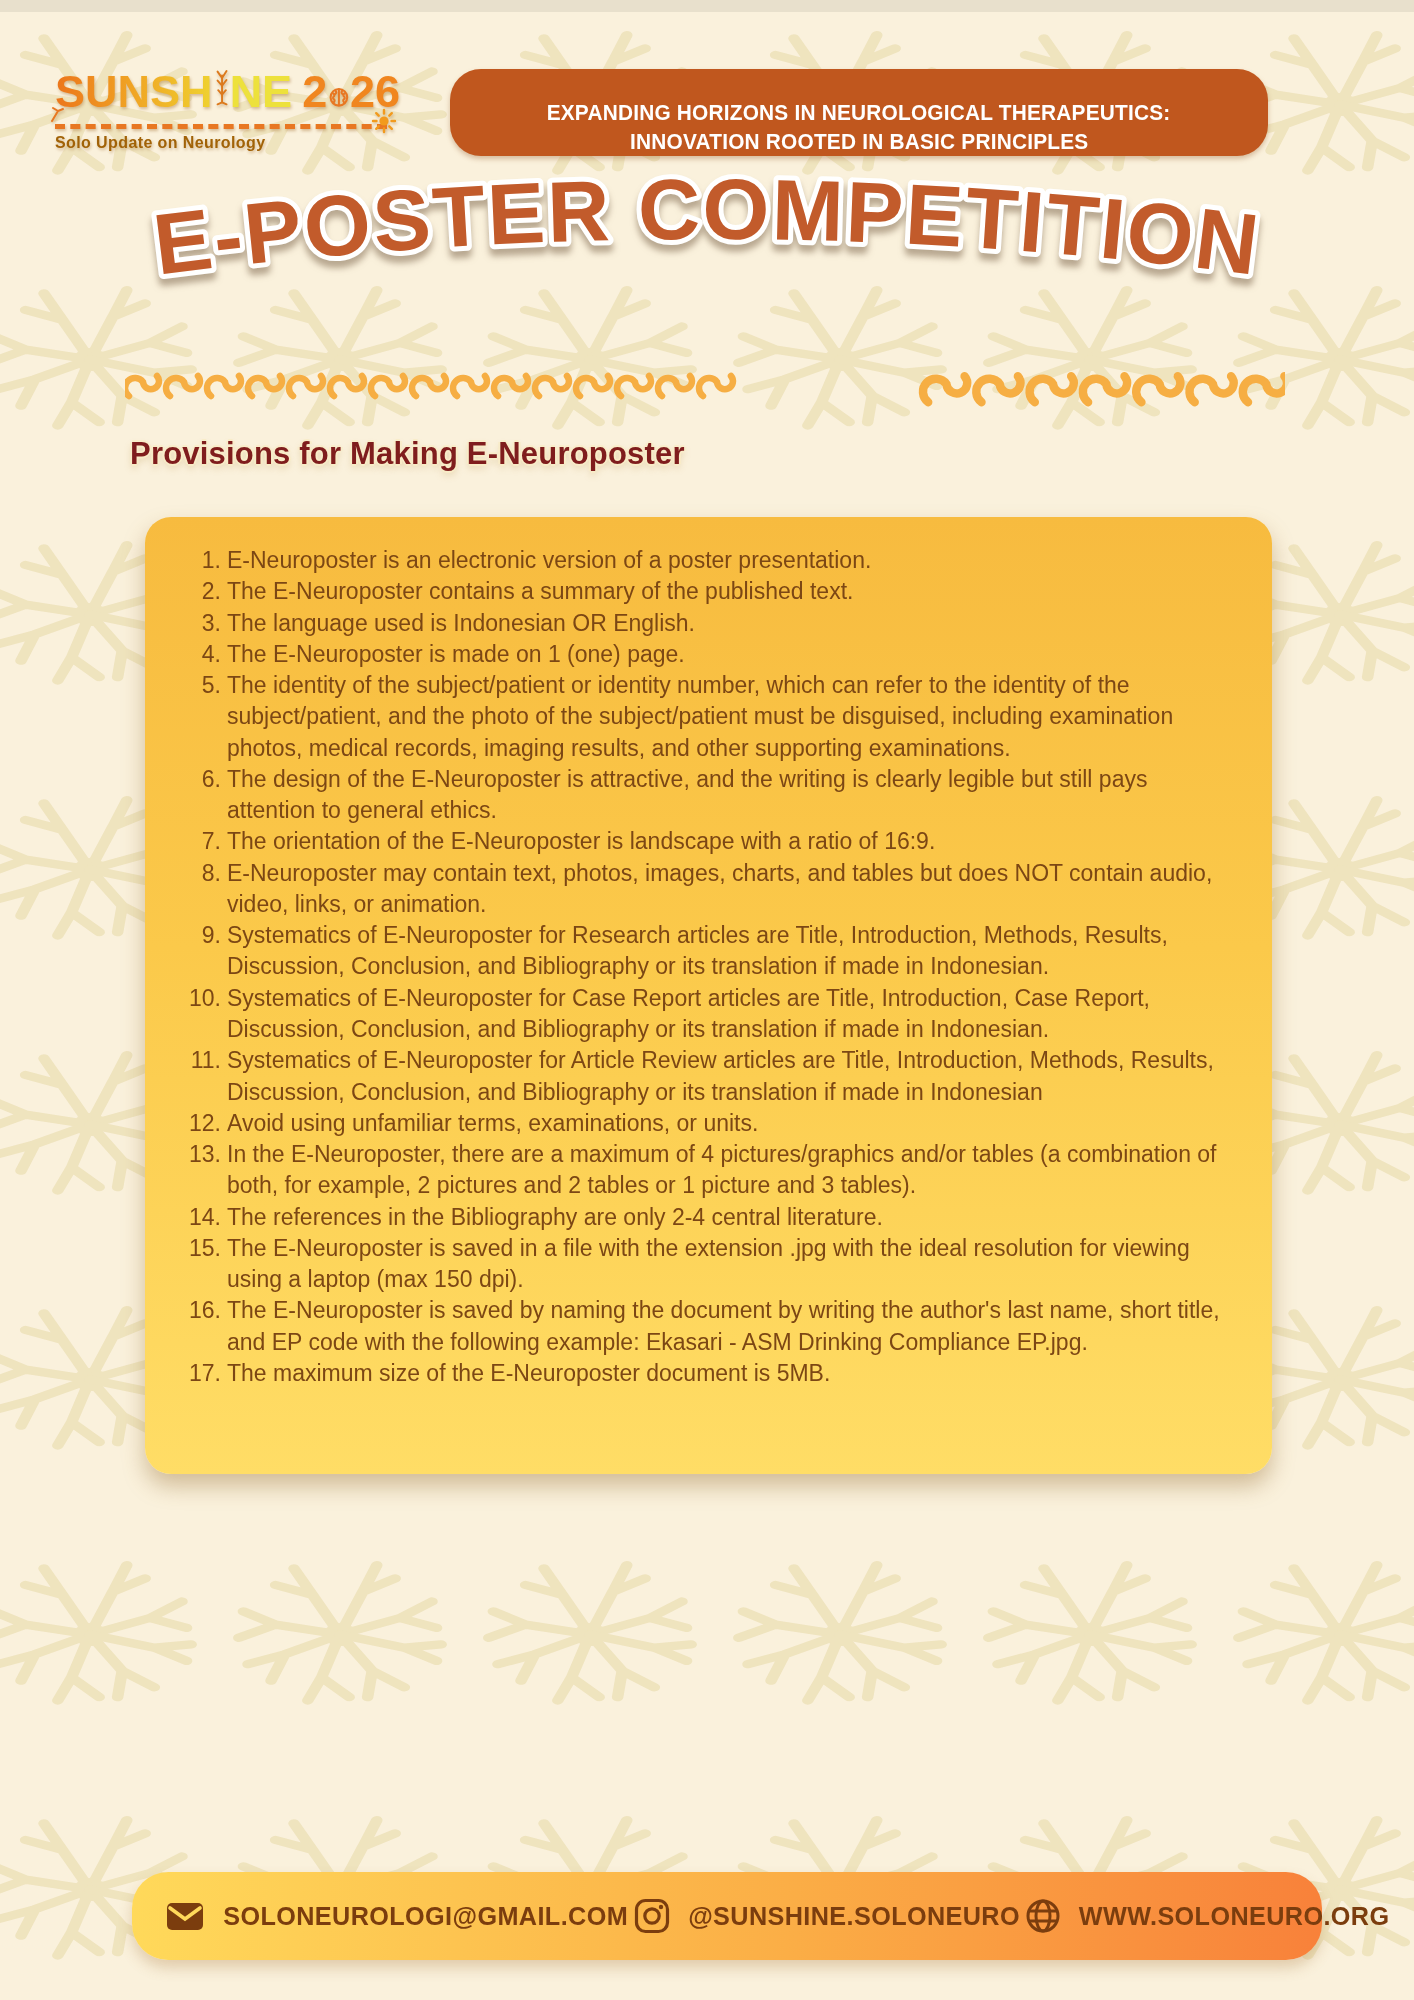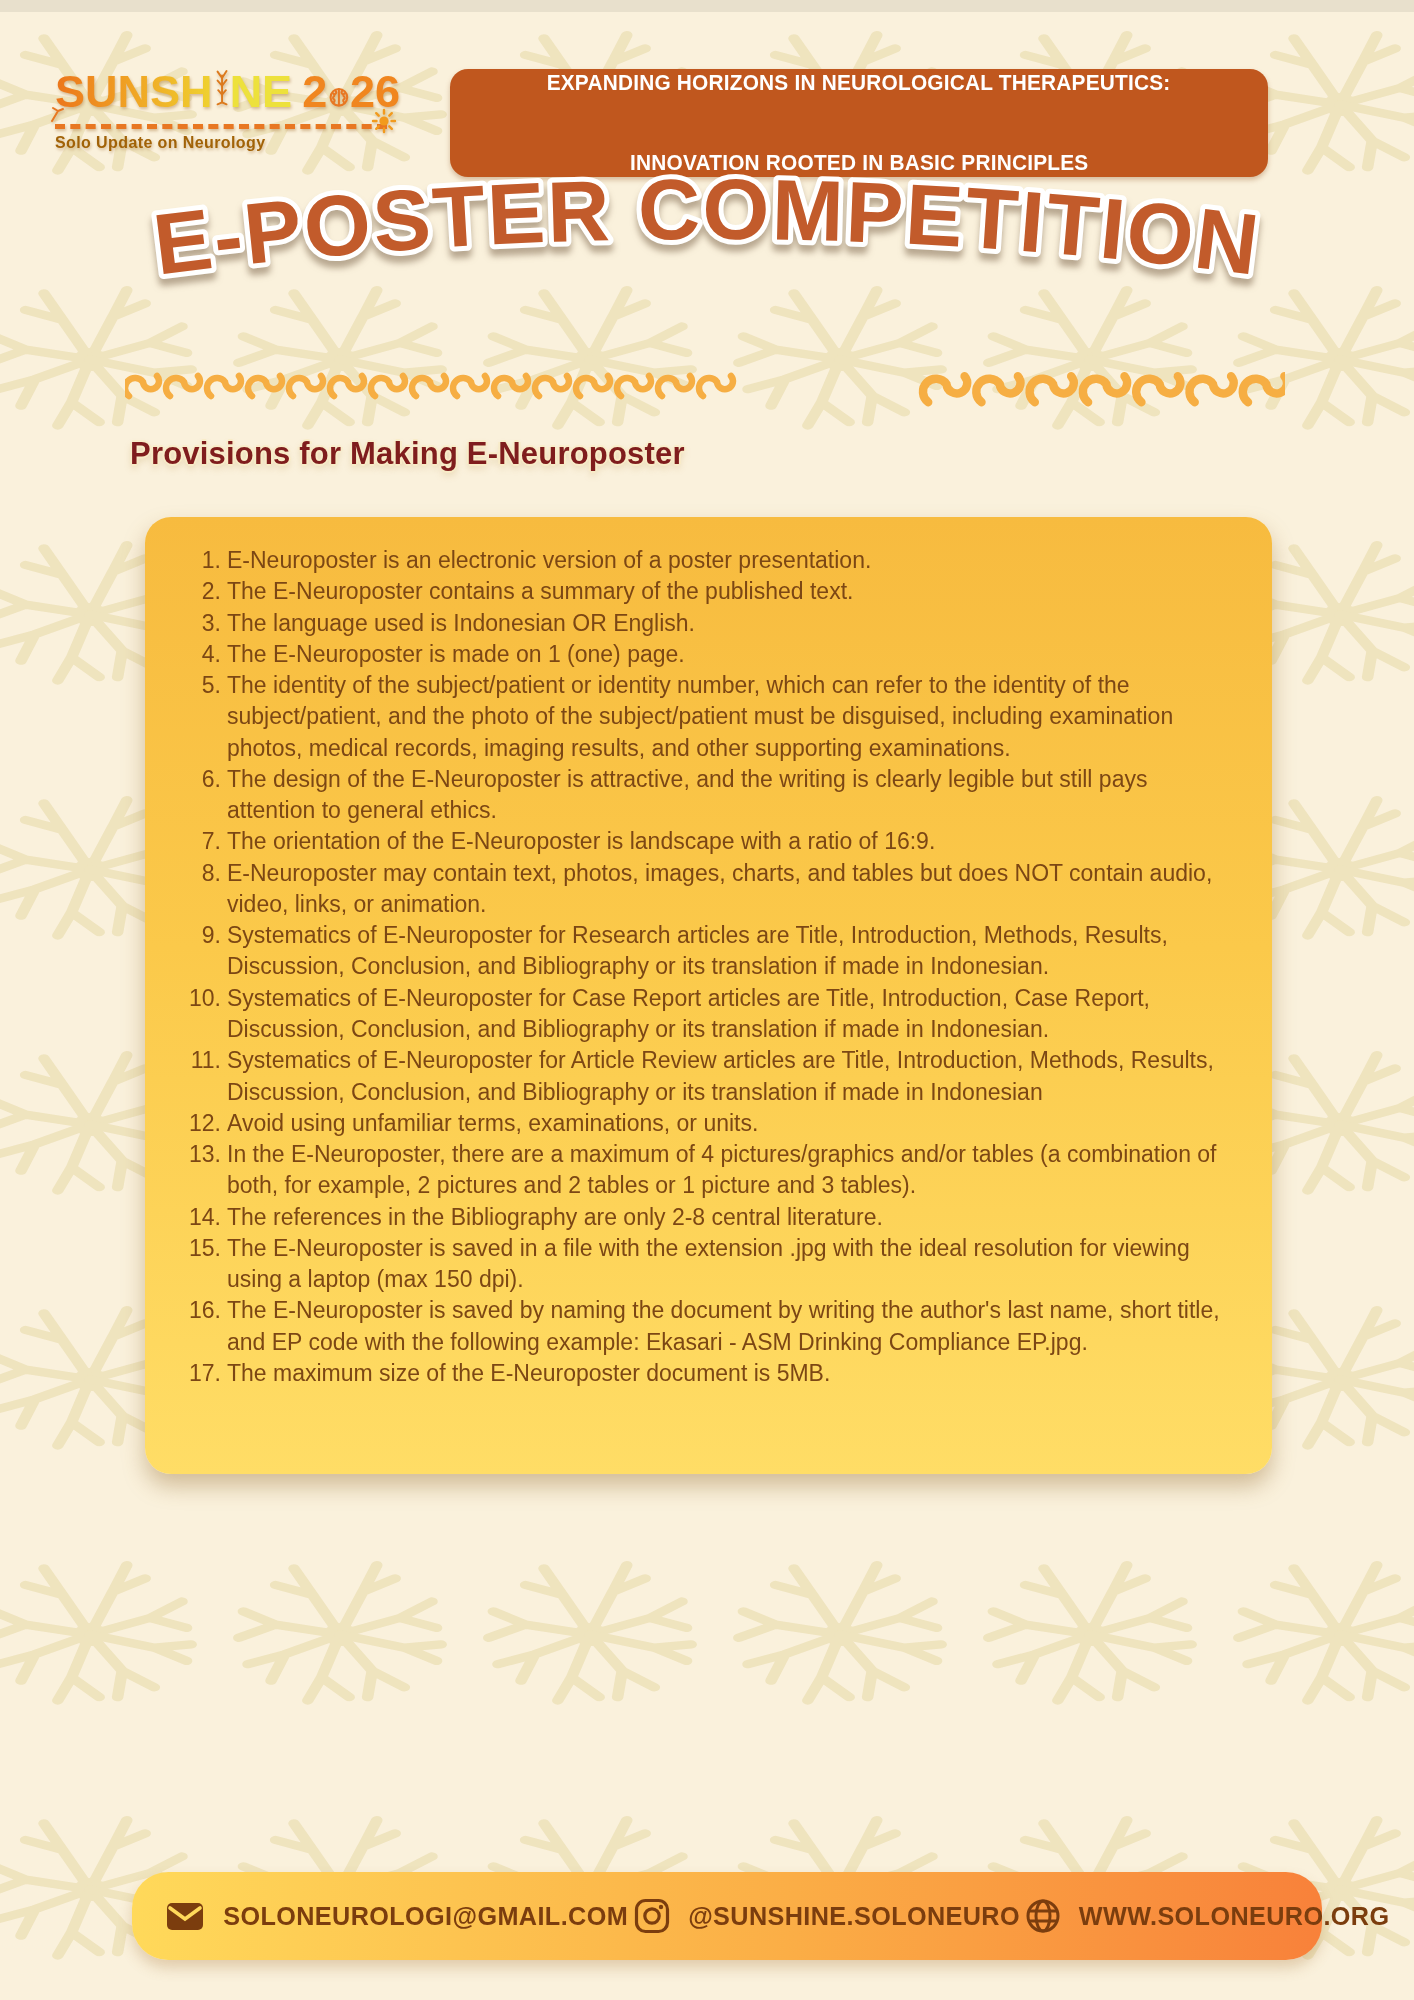--- a/index.html
+++ b/index.html
@@ -33,23 +33,23 @@
     position:relative;width:332px;height:6px;
     border-bottom:5px dashed #E87722;margin:4px 0 5px;
   }
   .logo-dashes .sun{position:absolute;right:-10px;top:-10px;}
   .logo-dashes .twig{position:absolute;left:-6px;top:-12px;}
   .tagline{
     font-weight:bold;font-size:16px;color:#a16207;letter-spacing:.4px;
   }
 
   .banner{
-    position:absolute;left:450px;top:57px;width:818px;height:108px;
-    background:#C0571E;border-radius:18px;
-    display:flex;flex-direction:column;justify-content:space-between;align-items:center;
+    position:absolute;left:450px;top:57px;width:818px;height:87px;
+    background:#C0571E;border-radius:31px;
+    display:flex;flex-direction:column;justify-content:flex-end;align-items:center;
     box-shadow:0 3px 5px rgba(150,90,40,.35);
   }
   .banner span{
     color:#fff;font-weight:bold;font-size:21.5px;line-height:1.32;
     letter-spacing:.2px;transform:scaleX(.97);white-space:nowrap;
   }
 
   
   .title-svg{
     position:absolute;left:85px;top:148px;
@@ -311,21 +311,21 @@
       <li>
           <span class="num"></span>
           <span class="txt">Avoid using unfamiliar terms, examinations, or units.</span>
         </li>
       <li>
           <span class="num"></span>
           <span class="txt">In the E-Neuroposter, there are a maximum of 4 pictures/graphics and/or tables (a combination of both, for example, 2 pictures and 2 tables or 1 picture and 3 tables).</span>
         </li>
       <li>
           <span class="num"></span>
-          <span class="txt">The references in the Bibliography are only 2-8 central literature.</span>
+          <span class="txt">The references in the Bibliography are only 2-4 central literature.</span>
         </li>
       <li>
           <span class="num"></span>
           <span class="txt">The E-Neuroposter is saved in a file with the extension .jpg with the ideal resolution for viewing using a laptop (max 150 dpi).</span>
         </li>
       <li>
           <span class="num"></span>
           <span class="txt">The E-Neuroposter is saved by naming the document by writing the author's last name, short title, and EP code with the following example: Ekasari - ASM Drinking Compliance EP.jpg.</span>
         </li>
       <li>

